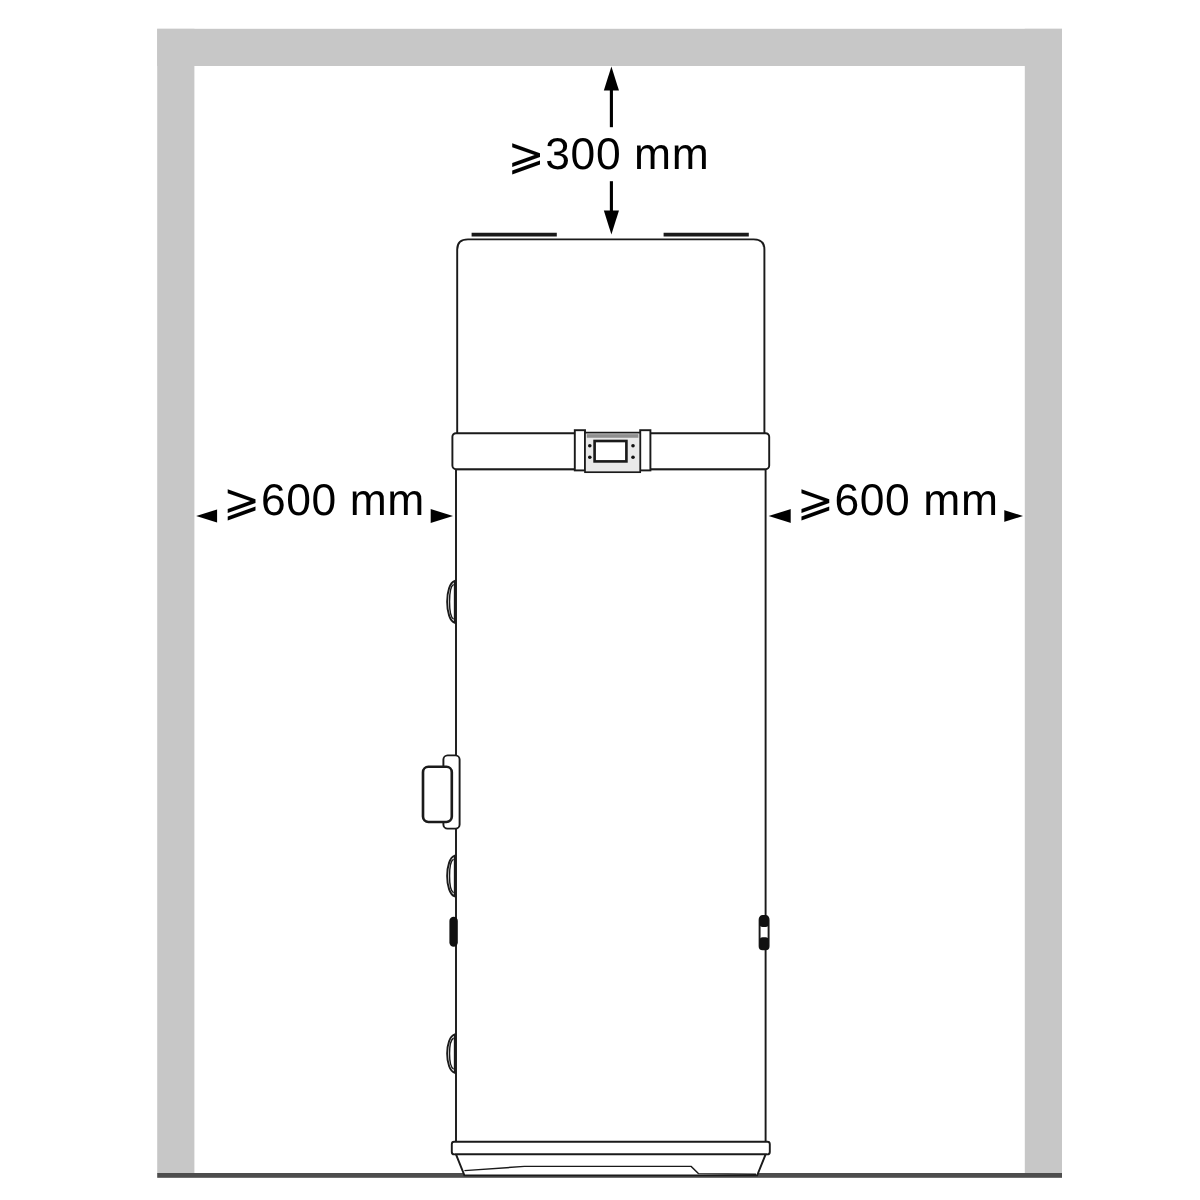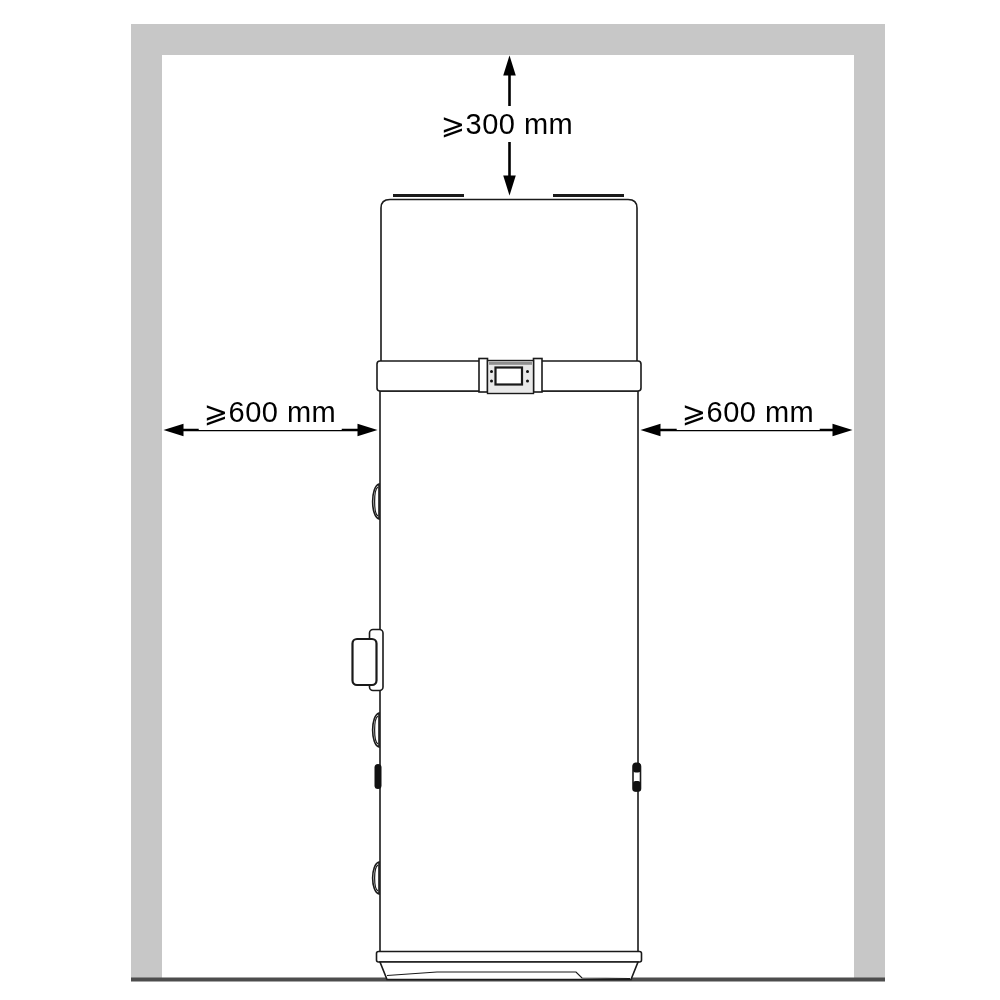--- a/index.html
+++ b/index.html
@@ -13,21 +13,21 @@
   .ln{fill:#ffffff;stroke:var(--line,#1a1a1a);stroke-width:1.6;}
   .ln-thick{fill:none;stroke:var(--line,#1a1a1a);stroke-width:3;}
   .ln-thin{fill:none;stroke:var(--line,#1a1a1a);stroke-width:1.2;}
   .ln-bold{fill:#ffffff;stroke:var(--line,#1a1a1a);stroke-width:2.2;}
   .solid{fill:#111111;stroke:none;}
   .panel{fill:#e9e9e9;stroke:var(--line,#1a1a1a);stroke-width:1.4;}
   .arrow-line{stroke:#000;stroke-width:2.6;fill:none;}
   .arrow-head{fill:#000;stroke:none;}
   .dim-label{
     position:absolute;transform:translateX(-50%);
-    font-size:29px;color:#000;background:#fff;
+    font-size:37px;color:#000;background:#fff;
     padding:1px 5px;white-space:nowrap;letter-spacing:0.5px;
   }
 </style>
 </head>
 <body>
 
 <div class="canvas">
 
   <svg width="1000" height="1000" viewBox="0 0 1000 1000">
 

